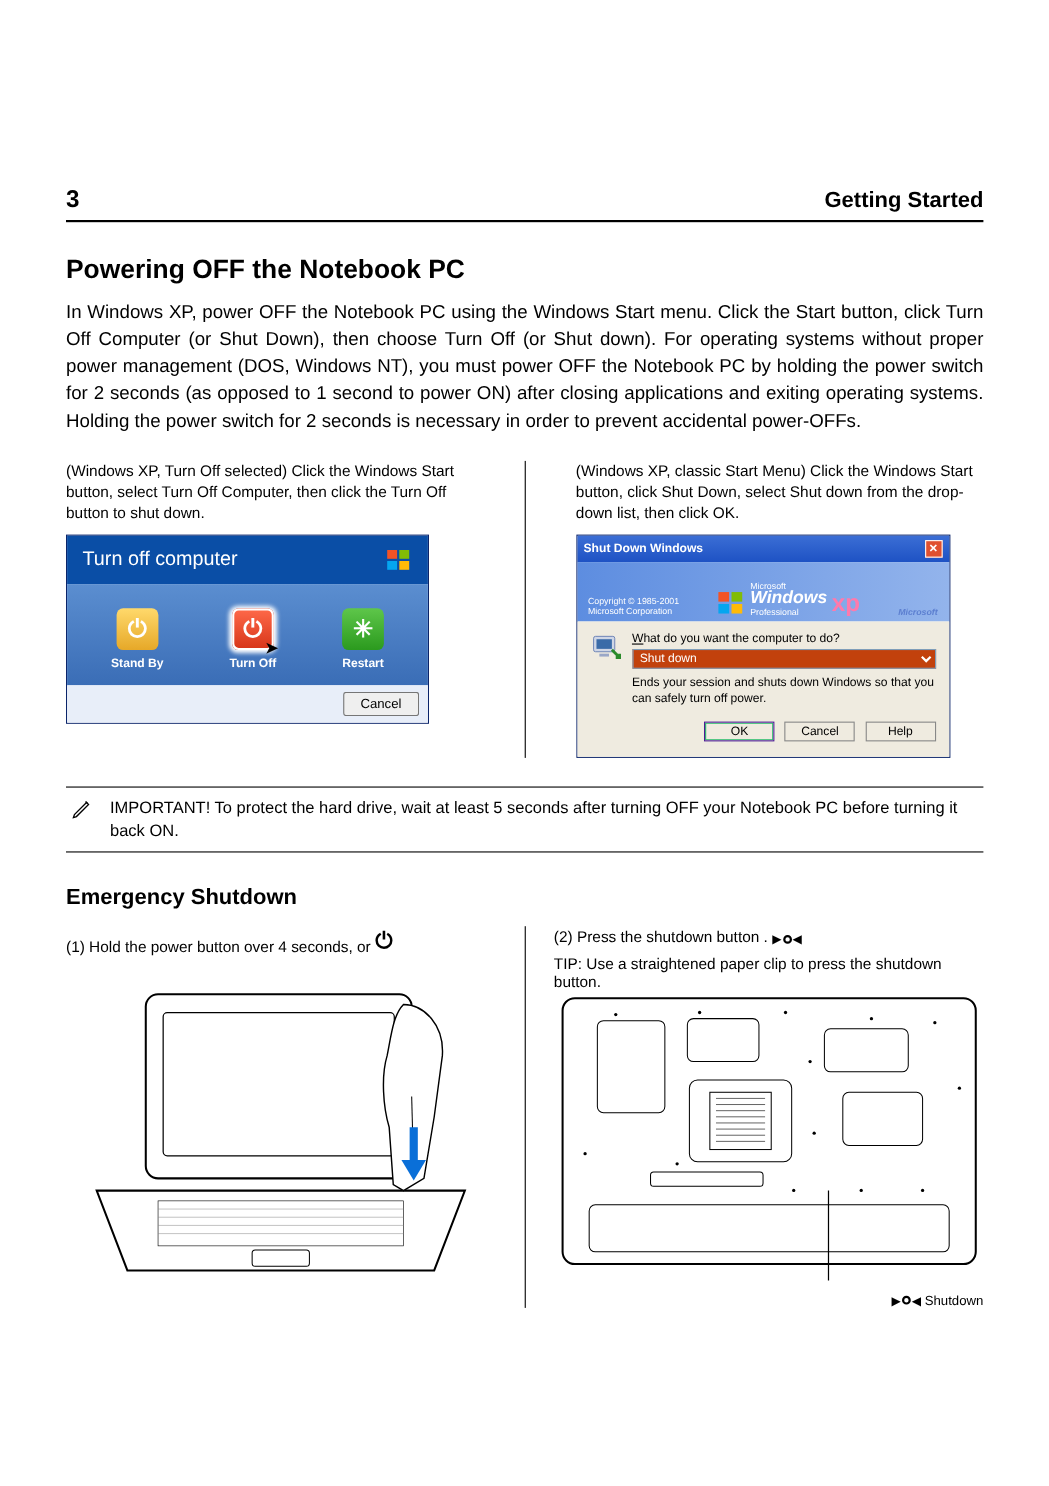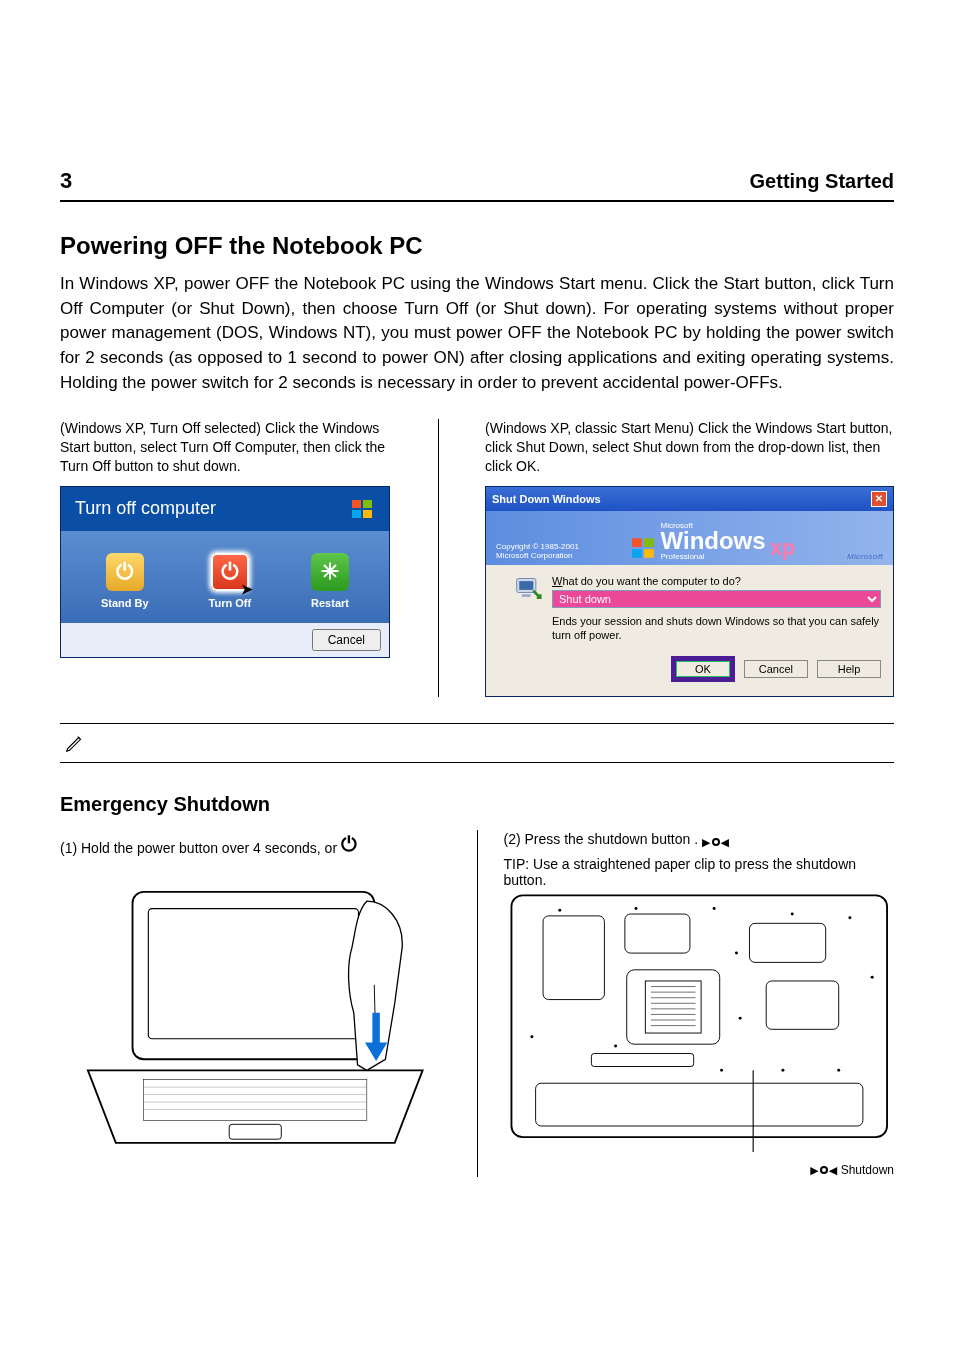--- a/index.html
+++ b/index.html
@@ -36,43 +36,43 @@
 .turnoff-btns { display:flex; justify-content:space-around; }
 .to-btn { text-align:center; color:#fff; font-size:11px; font-weight:bold; cursor:pointer; }
 .to-icon { width:38px; height:38px; border-radius:6px; margin:0 auto 6px auto; display:flex; align-items:center; justify-content:center; color:#fff; font-size:22px; position:relative;}
 .to-standby{ background: linear-gradient(#ffd96b,#e6a828); }
 .to-off{ background: linear-gradient(#ff6a4a,#d63418); box-shadow: 0 0 0 2px #fff inset, 0 0 4px 2px #fff; }
 .to-restart{ background: linear-gradient(#5ec64a,#2b9a1e); }
 .turnoff-footer { background:#e8eef9; text-align:right; padding:6px 8px;}
 .turnoff-footer button { font-size:12px; padding:2px 14px; cursor:pointer;}
 .cursor-on-off{ position:absolute; bottom:-6px; right:-4px; font-size:14px; color:#000;}
 
-.classic-dlg { width: 409px; font-family: Tahoma, Arial, sans-serif; border:1px solid #0a246a; font-size:11px;}
+.classic-dlg { width: 340px; font-family: Tahoma, Arial, sans-serif; border:1px solid #0a246a; font-size:11px;}
 .classic-titlebar { background: linear-gradient(#3b6ed5,#1e52c4); color:#fff; padding:4px 6px; font-weight:bold; display:flex; justify-content:space-between; align-items:center;}
 .classic-close { width:16px; height:16px; background:#e05030; color:#fff; display:flex; align-items:center; justify-content:center; border:1px solid #fff; font-size:10px; cursor:pointer;}
 .classic-banner { background: linear-gradient(90deg,#5d8de0,#93b4ec); color:#fff; padding:8px 10px 4px 10px; display:flex; justify-content:space-between; align-items:flex-end; height:54px;}
 .classic-banner-left { font-size:8px; line-height:1.2;}
 .classic-winxp { display:flex; align-items:flex-end; gap:4px;}
 .classic-winxp .flag{width:26px;height:26px;}
 .classic-winxp .wtxt{font-family: "Franklin Gothic Medium","Arial"; }
 .classic-winxp .wtxt .ms{font-size:8px; display:block;}
-.classic-winxp .wtxt .win{font-size:24px; font-weight:bold; line-height:0.9;}
+.classic-winxp .wtxt .win{font-size:16px; font-weight:bold; line-height:0.9;font-style:italic;}
 .classic-winxp .xp{color:#ff7aac; font-size:22px; font-weight:bold; }
 .classic-winxp .prof{font-size:8px; display:block;}
-.classic-body { background:#efebe0; padding:10px 12px 14px 28px;}
+.classic-body { background:#efebe0; padding:10px 12px 14px 12px;}
 .classic-row { display:flex; gap:10px; }
 .shutdown-icon { width:28px; height:28px; flex-shrink:0; }
 .classic-content { flex:1; }
 .classic-label { margin-bottom:3px; }
 .classic-label .u{text-decoration:underline;}
-.classic-select { width:100%; background:#ec4899; color:#fff; border:1px solid #7f9db9; font-size:11px; padding:1px 2px; cursor:pointer;}
+.classic-select { width:100%; background:#c2410c; color:#fff; border:1px solid #7f9db9; font-size:11px; padding:1px 2px; cursor:pointer;}
 .classic-desc { margin-top:6px; line-height:1.3; }
 .classic-btnrow { text-align:right; margin-top:14px; }
 .classic-btnrow button{ width:64px; font-size:11px; padding:2px 0; margin-left:6px; border:1px solid #888; background:#efebe0; cursor:pointer;}
-.classic-btnrow button.ok{ border:5px solid #4c1d95; box-shadow: 0 0 0 1px #2b6 inset;}
+.classic-btnrow button.ok{ border:1px solid #4c1d95; box-shadow: 0 0 0 1px #2b6 inset;}
 .right-brand { position:absolute; right:14px; bottom:540px; font-size:8px; font-style:italic; font-weight:bold; color:#5c7fd0;}
 </style>
 </head>
 <body>
 
 <div class="page">
   <div class="top-bar">
     <span class="top-left">3</span>
     <span class="top-bar-right">Getting Started</span>
   </div>
@@ -172,20 +172,21 @@
         </div>
       </div>
     </div>
   </div>
 
   <div class="note-band">
     <svg class="pencil-icon" viewBox="0 0 24 24">
         <path d="M3 21l3-1 12-12-2-2L4 18l-1 3z" fill="none" stroke="#000" stroke-width="1.3"></path>
         <path d="M15 5l2 2" stroke="#000" stroke-width="1.3"></path>
       </svg>
+    <span>IMPORTANT! To protect the hard drive, wait at least 5 seconds after turning OFF your Notebook PC before turning it back ON.</span>
   </div>
 
   <h3 class="subtitle">Emergency Shutdown</h3>
 
   <div class="shutdown-row">
     <div class="sd-col">
       <div class="hdr">
         <span>(1) Hold the power button     over 4 seconds, or</span>
         <span class="power-icon">⏻</span>
       </div>

